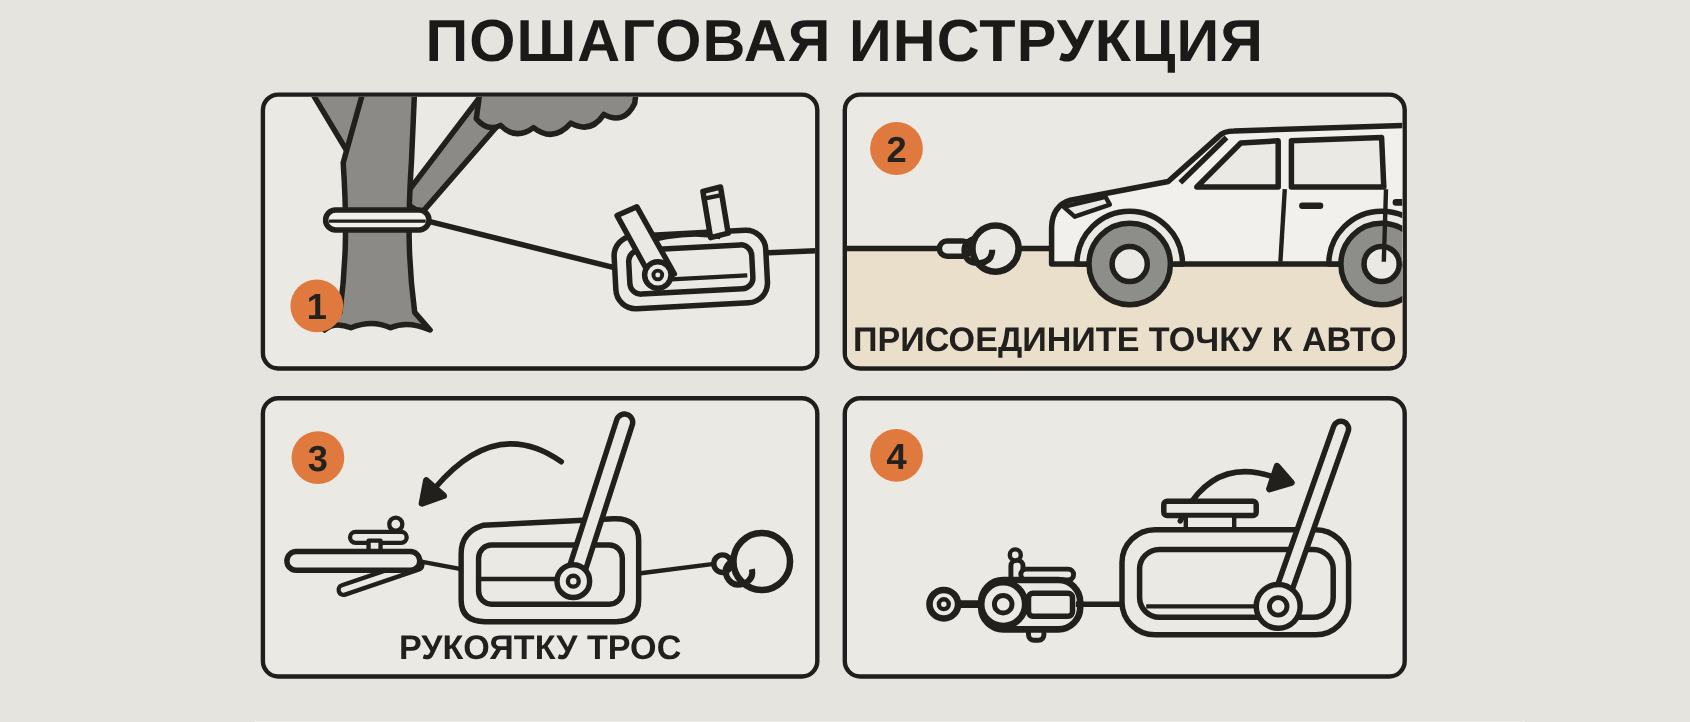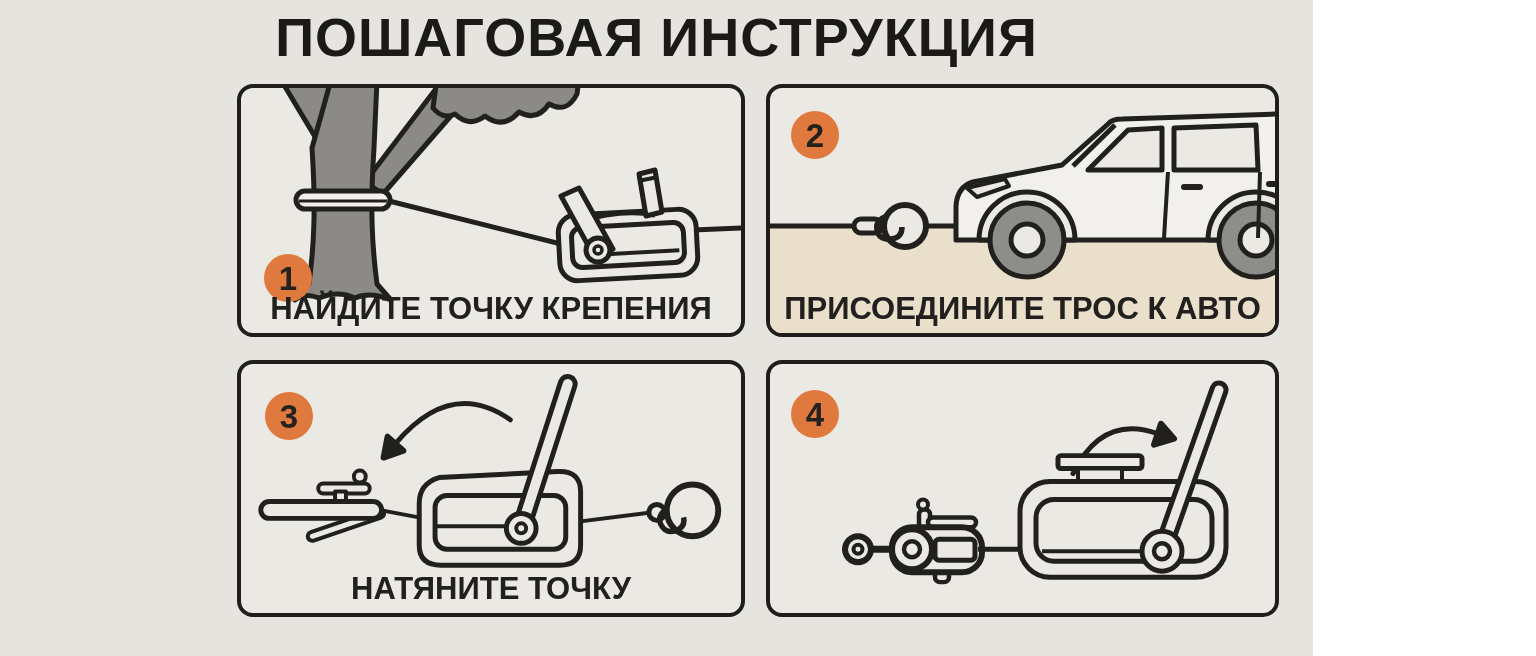--- a/index.html
+++ b/index.html
@@ -1,17 +1,17 @@
 <!DOCTYPE html>
 <html><head>
 <meta charset="utf-8">
 <style>
   html,body{margin:0;padding:0;}
   .canvas{
-    position:relative;width:1313px;height:656px;
+    position:relative;width:1536px;height:656px;
     background:#e6e4df;overflow:hidden;
     font-family:"Liberation Sans", sans-serif;
     color:#1d1c1a;
   }
   .title{
     position:absolute;top:6px;left:0;width:100%;
     text-align:center;font-size:54px;font-weight:700;
     letter-spacing:1px;color:#1b1a18;white-space:nowrap;
   }
   .panel{
@@ -66,21 +66,20 @@
         <path d="M336,134 Q382,120 414,127" fill="none" stroke-width="5"></path>
         <line x1="360" y1="165" x2="438" y2="165" stroke-width="4" transform="rotate(-3 387 157)"></line>
         <path d="M320,108 L338,100 L372,161 L354,170 Z" fill="#ebe9e4" stroke-width="5"></path>
         <circle cx="357" cy="162" r="12" fill="#ebe9e4" stroke-width="5"></circle>
         <circle cx="357" cy="162" r="4" fill="none" stroke-width="3.5"></circle>
         <path d="M398,86 L414,82 L421,124 L405,128 Z" fill="#ebe9e4" stroke-width="5"></path>
         <line x1="397" y1="93" x2="417" y2="89" stroke-width="4"></line>
       </g>
     </svg>
     <div class="badge b1">1</div>
-    <div class="caption">НАЙДИТЕ ТОЧКУ КРЕПЕНИЯ</div>
   </div>
 
   <div class="panel p2">
     <svg class="scene" viewBox="0 0 505 245" preserveAspectRatio="none">
       <rect x="-5" y="137" width="515" height="115" fill="#e9dfca"></rect>
       <g stroke="#21201d" stroke-linejoin="round">
         <line x1="-5" y1="138" x2="90" y2="138" stroke-width="5"></line>
         <rect x="84" y="131" width="28" height="14" rx="7" fill="#ebe9e4" stroke-width="5"></rect>
         <circle cx="135" cy="138" r="21" fill="#ebe9e4" stroke-width="6"></circle>
         <path d="M118,128 q-13,4 -11,14 q2,10 14,9 q11,-1 11,-12" fill="none" stroke-width="5.5"></path>
@@ -98,21 +97,21 @@
         <path d="M318,82 L358,42 L392,40 L392,82 Z" fill="#ebe9e4" stroke-width="5"></path>
         <path d="M404,40 L486,37 L488,82 L404,82 Z" fill="#ebe9e4" stroke-width="5"></path>
         <line x1="398" y1="84" x2="394" y2="150" stroke-width="4"></line>
         <line x1="490" y1="84" x2="488" y2="150" stroke-width="4"></line>
         <rect x="411" y="96" width="22" height="6" rx="3" fill="#21201d" stroke="none"></rect>
         <rect x="496" y="93" width="16" height="6" rx="3" fill="#21201d" stroke="none"></rect>
         <path d="M197,100 L235,91 L239,98 L207,109 Z" fill="#ebe9e4" stroke-width="4"></path>
       </g>
     </svg>
     <div class="badge b2">2</div>
-    <div class="caption">ПРИСОЕДИНИТЕ ТРОС К АВТО</div>
+    <div class="caption">ПРИСОЕДИНИТЕ ТОЧКУ К АВТО</div>
   </div>
 
   <div class="panel p3">
     <svg class="scene" viewBox="0 0 505 250" preserveAspectRatio="none">
       <g stroke="#21201d" stroke-linejoin="round">
         <rect x="78" y="120" width="52" height="10" rx="5" fill="#ebe9e4" stroke-width="4"></rect>
         <circle cx="120" cy="113" r="6" fill="#ebe9e4" stroke-width="4"></circle>
         <rect x="95" y="128" width="11" height="13" fill="#ebe9e4" stroke-width="4"></rect>
         <line x1="72" y1="173" x2="140" y2="150" stroke="#21201d" stroke-width="13" stroke-linecap="round"></line>
         <line x1="72" y1="173" x2="140" y2="150" stroke="#ebe9e4" stroke-width="5" stroke-linecap="round"></line>
@@ -133,21 +132,21 @@
         <path d="M144,94 L164,87 L148,73 Z" fill="#21201d" stroke="#21201d" stroke-width="6" stroke-linejoin="round"></path>
       </g>
       <g stroke="#21201d" stroke-linejoin="round">
         <line x1="343" y1="158" x2="414" y2="149" stroke-width="4"></line>
         <circle cx="420" cy="149" r="8" fill="#ebe9e4" stroke-width="5"></circle>
         <circle cx="456" cy="147" r="26" fill="#ebe9e4" stroke-width="6"></circle>
         <path d="M430,146 q-10,6 -6,15 q5,10 16,6 q9,-4 7,-13" fill="none" stroke-width="5.5"></path>
       </g>
     </svg>
     <div class="badge b3">3</div>
-    <div class="caption">НАТЯНИТЕ ТОЧКУ</div>
+    <div class="caption">РУКОЯТКУ ТРОС</div>
   </div>
 
   <div class="panel p4">
     <svg class="scene" viewBox="0 0 505 250" preserveAspectRatio="none">
       <g>
         <path d="M303,110 Q332,50 388,70" fill="none" stroke="#21201d" stroke-width="5" stroke-linecap="round"></path>
         <path d="M404,75 L384,81 L391,60 Z" fill="#21201d" stroke="#21201d" stroke-width="6" stroke-linejoin="round"></path>
       </g>
       <g stroke="#21201d" stroke-linejoin="round">
         <rect x="149" y="146" width="11" height="22" rx="5" fill="#ebe9e4" stroke-width="4.5"></rect>

